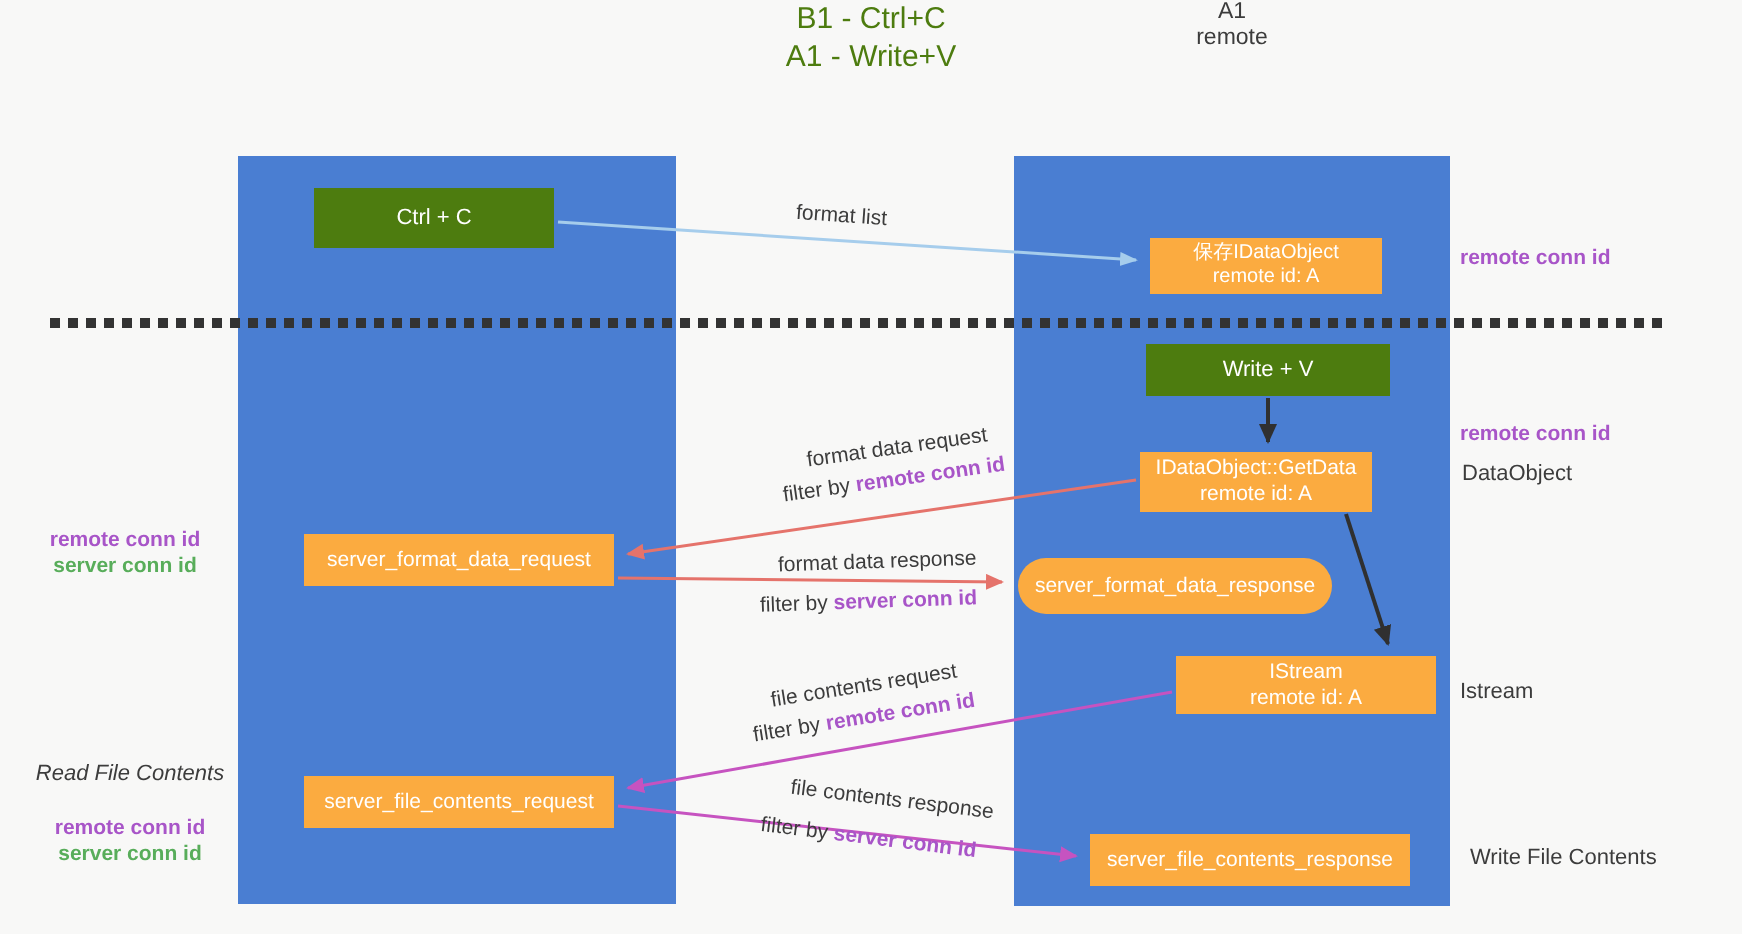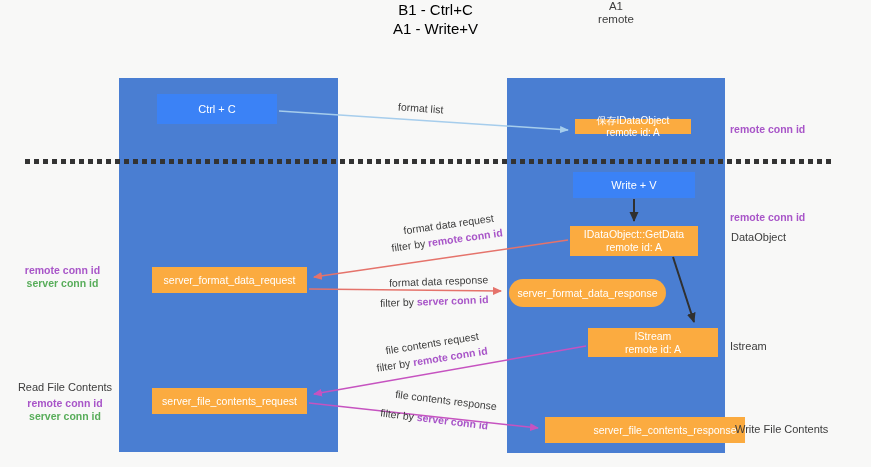--- a/index.html
+++ b/index.html
@@ -2,32 +2,32 @@
 <html><head>
 <meta charset="utf-8">
 <style>
   html,body { margin:0; padding:0; }
   .canvas {
     position:relative; width:871px; height:467px;
     background:#f8f8f7; overflow:hidden;
     font-family:"Liberation Sans", sans-serif; color:#3f3f3f;
   }
   .abs { position:absolute; }
-  .title { left:0; top:7; width:871px; text-align:center; font-size:15px; line-height:19px; color:#000000; }
+  .title { left:0; top:7; width:871px; text-align:center; font-size:15px; line-height:19px; color:#4d7c0f; }
   .colheader { top:48; text-align:center; font-size:11.5px; line-height:13px; color:#3c3c3c; }
   .column { background:#4a7ed2; }
   .divider {
     left:25px; top:159px; width:808px; height:5px;
     background:repeating-linear-gradient(90deg,#333 0 5px,rgba(0,0,0,0) 5px 9px);
   }
   .node {
     display:flex; flex-direction:column; align-items:center; justify-content:center;
     color:#fff; text-align:center; font-size:10.5px; line-height:13px; white-space:nowrap;
   }
-  .green  { background:#3b82f6; }
+  .green  { background:#4d7c0f; }
   .orange { background:#fbab40; }
   .lbl { font-size:10.5px; white-space:nowrap; color:#3c3c3c; }
   .lbl-md { font-size:11px; }
   .purple { color:#a855c8; font-weight:bold; }
   .greentx { color:#58ad5a; font-weight:bold; }
   .ctr { text-align:center; }
   .rot { transform-origin:center; }
   svg.overlay { position:absolute; left:0; top:0; pointer-events:none; }
 </style>
 </head>
@@ -49,30 +49,30 @@
 
   <div class="abs column" style="left:119px; top:78px; width:219px; height:374px;"></div>
   <div class="abs column" style="left:507px; top:78px; width:218px; height:375px;"></div>
 
   <div class="abs divider"></div>
 
   <div class="abs node green" style="left:157px; top:94px; width:120px; height:30px; font-size:11px;">
     <span>Ctrl + C</span>
   </div>
 
-  <div class="abs node orange" style="left:575px; top:119px; width:116px; height:15px; font-size:10px; line-height:12px;">
+  <div class="abs node orange" style="left:575px; top:119px; width:116px; height:28px; font-size:10px; line-height:12px;">
     <span>保存IDataObject</span>
     <span>remote id: A</span>
   </div>
 
   <div class="abs node green" style="left:573px; top:172px; width:122px; height:26px; font-size:11px;">
     <span>Write + V</span>
   </div>
 
-  <div class="abs node orange" style="left:570px; top:226px; width:128px; height:30px;">
+  <div class="abs node orange" style="left:570px; top:226px; width:116px; height:30px;">
     <span>IDataObject::GetData</span>
     <span>remote id: A</span>
   </div>
 
   <div class="abs node orange" style="left:152px; top:267px; width:155px; height:26px;">
     <span>server_format_data_request</span>
   </div>
 
   <div class="abs node orange" style="left:509px; top:279px; width:157px; height:28px;border-radius:14px;">
     <span>server_format_data_response</span>
@@ -80,21 +80,21 @@
 
   <div class="abs node orange" style="left:588px; top:328px; width:130px; height:29px;">
     <span>IStream</span>
     <span>remote id: A</span>
   </div>
 
   <div class="abs node orange" style="left:152px; top:388px; width:155px; height:26px;">
     <span>server_file_contents_request</span>
   </div>
 
-  <div class="abs node orange" style="left:545px; top:417px; width:160px; height:26px;padding-left:40px;">
+  <div class="abs node orange" style="left:545px; top:417px; width:160px; height:26px;">
     <span>server_file_contents_response</span>
   </div>
 
   <svg class="overlay" width="871" height="467">
     <defs>
       <marker id="m-blue" markerWidth="10" markerHeight="8" refX="8" refY="3.5" orient="auto" markerUnits="userSpaceOnUse">
         <path d="M0,0 L9,3.5 L0,7 Z" fill="#a6cdec"></path>
       </marker>
       <marker id="m-black" markerWidth="12" markerHeight="10" refX="9" refY="4.5" orient="auto" markerUnits="userSpaceOnUse">
         <path d="M0,0 L10,4.5 L0,9 Z" fill="#303030"></path>
@@ -142,18 +142,18 @@
   <div class="abs lbl lbl-md" style="left:731px; top:231px;">DataObject</div>
   <div class="abs lbl lbl-md" style="left:730px; top:340px;">Istream</div>
   <div class="abs lbl lbl-md" style="left:735px; top:423px;">Write File Contents</div>
 
   <div class="abs ctr" style="left:15px; top:264px; width:95px; line-height:13px;">
     <div class="lbl purple">remote conn id</div>
     <div class="lbl greentx">server conn id</div>
   </div>
 
   <div class="abs ctr" style="left:10px; top:381px; width:110px; line-height:13px;">
-    <div class="lbl lbl-md" style="margin-bottom:3px;">Read File Contents</div>
+    <div class="lbl lbl-md" style="margin-bottom:14px;font-style:italic;">Read File Contents</div>
     <div class="lbl purple">remote conn id</div>
     <div class="lbl greentx">server conn id</div>
   </div>
 
 </div>
 
 </body></html>

